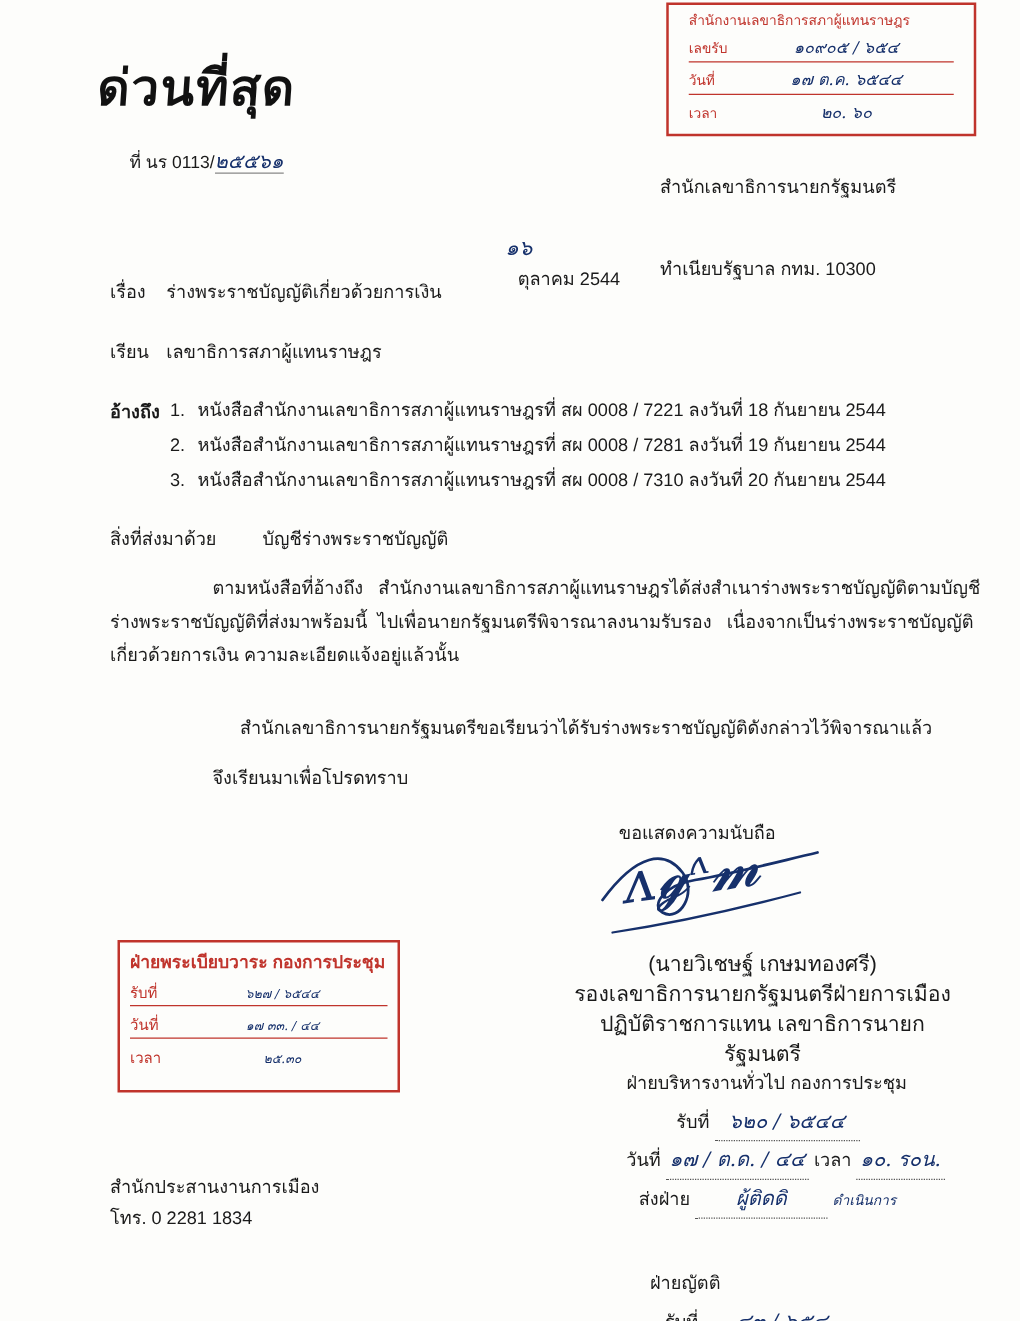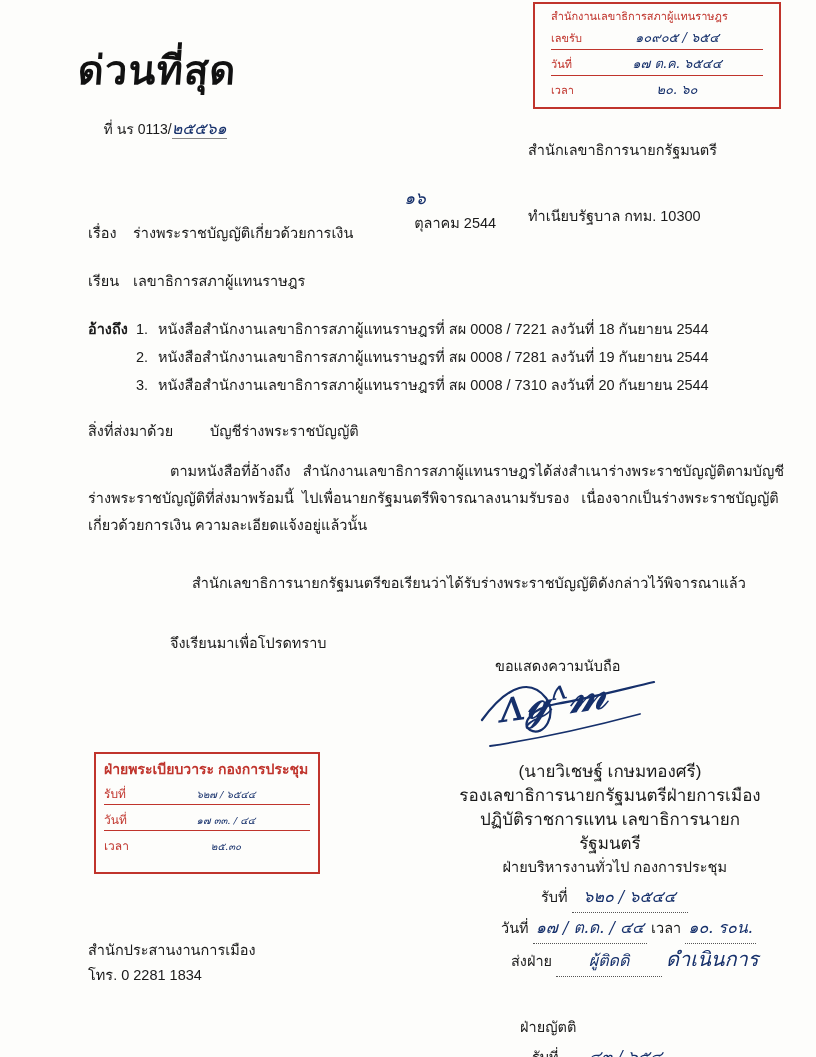--- a/index.html
+++ b/index.html
@@ -205,21 +205,21 @@
     </div>
   </div>
 
   <div class="abs label" style="left:88px; top:419px;">สิ่งที่ส่งมาด้วย</div>
   <div class="abs label" style="left:210px; top:419px;">บัญชีร่างพระราชบัญญัติ</div>
 
   <div class="abs body-text" style="left:170px; top:458px;">ตามหนังสือที่อ้างถึง   สำนักงานเลขาธิการสภาผู้แทนราษฎรได้ส่งสำเนาร่างพระราชบัญญัติตามบัญชี</div>
   <div class="abs body-text" style="left:88px; top:485px;">ร่างพระราชบัญญัติที่ส่งมาพร้อมนี้  ไปเพื่อนายกรัฐมนตรีพิจารณาลงนามรับรอง   เนื่องจากเป็นร่างพระราชบัญญัติ</div>
   <div class="abs body-text" style="left:88px; top:512px;">เกี่ยวด้วยการเงิน ความละเอียดแจ้งอยู่แล้วนั้น</div>
   <div class="abs body-text" style="left:170px; top:570px;margin-left:22px;">สำนักเลขาธิการนายกรัฐมนตรีขอเรียนว่าได้รับร่างพระราชบัญญัติดังกล่าวไว้พิจารณาแล้ว</div>
-  <div class="abs body-text" style="left:170px; top:630px;text-align:center;">จึงเรียนมาเพื่อโปรดทราบ</div>
+  <div class="abs body-text" style="left:170px; top:610px;text-align:center;">จึงเรียนมาเพื่อโปรดทราบ</div>
 
   <div class="abs" style="left:495px; top:654px; font-size:14.5px;">ขอแสดงความนับถือ</div>
   <div class="signature-mark" style="left:498px; top:672px;">ᴧ𝓰ᶺ𝓶</div>
   <svg class="abs" style="left:470px; top:668px;" width="250" height="90">
     <path d="M12,52 C40,14 62,12 76,30 C88,46 74,70 60,62 C50,56 62,40 86,36 C120,30 150,22 184,14" stroke="#16306b" stroke-width="2.2" fill="none" stroke-linecap="round"></path>
     <path d="M20,78 C60,72 110,62 170,46" stroke="#16306b" stroke-width="1.8" fill="none" stroke-linecap="round"></path>
   </svg>
 
   <div class="sig-center" style="left:450px; top:760px; width:320px;">
     <div>(นายวิเชษฐ์  เกษมทองศรี)</div>
@@ -251,21 +251,21 @@
     </div>
     <div class="hw-line" style="padding-left:30px;">
       <span>วันที่</span>
       <span class="hw-val" style="min-width:105px;">๑๗ / ต.ด. / ๔๔</span>
       <span>เวลา</span>
       <span class="hw-val" style="min-width:60px;">๑๐. ร๐น.</span>
     </div>
     <div class="hw-line" style="padding-left:40px;">
       <span>ส่งฝ่าย</span>
       <span class="hw-val" style="min-width:100px;">ผู้ติดดิ</span>
-      <span class="hand" style="font-size:20px;text-align:right;">ดำเนินการ</span>
+      <span class="hand" style="font-size:11px;text-align:right;">ดำเนินการ</span>
     </div>
   </div>
 
   <div class="hw-block" style="left:520px; top:1012px;">
     <div style="text-align:left;">ฝ่ายญัตติ</div>
     <div class="hw-line" style="padding-left:12px;">
       <span>รับที่</span>
       <span class="hw-val" style="min-width:120px;">๔๓ /  ๖๕๔</span>
     </div>
   </div>

